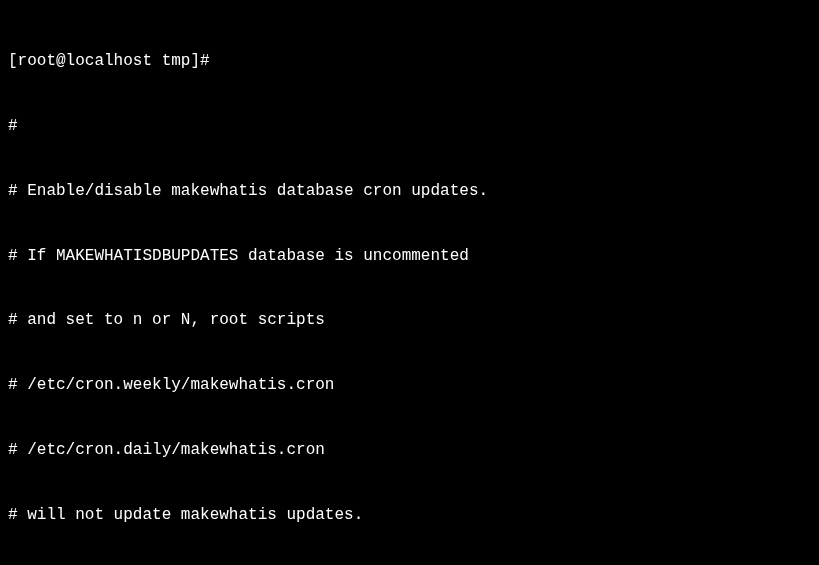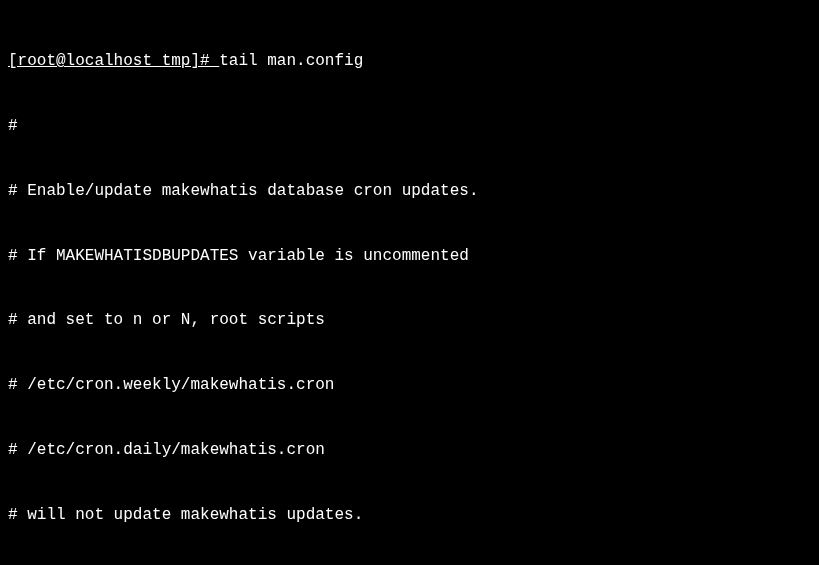--- a/index.html
+++ b/index.html
@@ -23,33 +23,32 @@
     }
     .line {
       display: block;
     }
     .prompt-line {
       display: flex;
       align-items: baseline;
     }
     .prompt-text {
       white-space: pre;
-      text-decoration: underline;
     }
   </style>
 </head>
 <body>
 
 <div class="terminal">
   <div class="line prompt-line">
-    <span class="prompt-text">[root@localhost tmp]# </span><span>tail man.config</span>
+    <span class="prompt-text">[root@localhost tmp]# </span>
   </div>
   <div class="line">#</div>
-  <div class="line"># Enable/update makewhatis database cron updates.</div>
-  <div class="line"># If MAKEWHATISDBUPDATES variable is uncommented</div>
+  <div class="line"># Enable/disable makewhatis database cron updates.</div>
+  <div class="line"># If MAKEWHATISDBUPDATES database is uncommented</div>
   <div class="line"># and set to n or N, root scripts</div>
   <div class="line"># /etc/cron.weekly/makewhatis.cron</div>
   <div class="line"># /etc/cron.daily/makewhatis.cron</div>
   <div class="line"># will not update makewhatis updates.</div>
   
   
   
   
   
   

